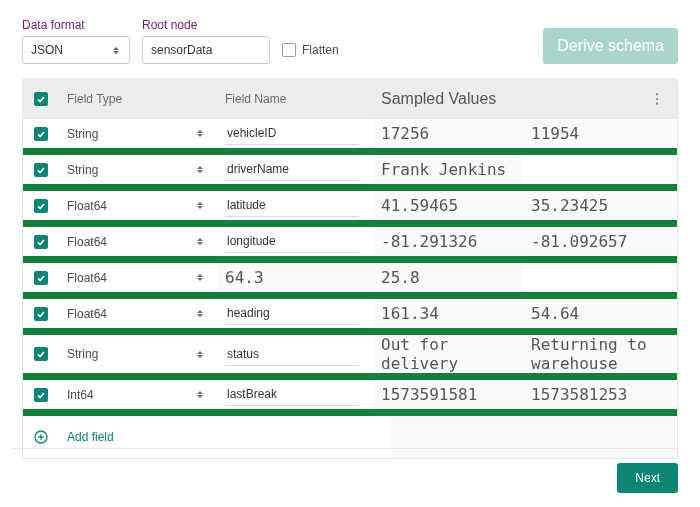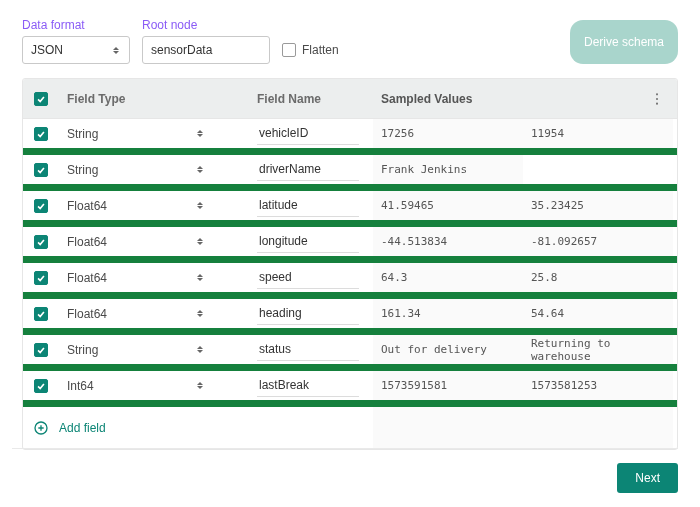--- a/index.html
+++ b/index.html
@@ -1,56 +1,56 @@
 <!DOCTYPE html>
 <html><head>
 <meta charset="utf-8">
 <style>
   * { box-sizing: border-box; }
   html, body { margin: 0; padding: 0; font-family: -apple-system, BlinkMacSystemFont, "Segoe UI", Arial, sans-serif; background: #fff; color: #4a4a4a; }
   .canvas { width: 700px; height: 507px; padding: 18px 22px 0 22px; position: relative; }
   .top-ctrls { display: flex; align-items: flex-end; gap: 12px; }
   .ctrl-group { display: flex; flex-direction: column; gap: 4px; }
-  .ctrl-label { font-size: 12px; color: #8b5cf6; }
+  .ctrl-label { font-size: 12px; color: #701a75; }
   .select, .text-input {
     height: 28px; border: 1px solid #c9c9c9; border-radius: 3px; background: #fff;
     font-size: 12px; color: #333; padding: 12px 8px;
   }
   .select { width: 108px; display: flex; align-items: center; justify-content: space-between; }
   .text-input { width: 128px; }
   .select-caret { width: 10px; display: inline-flex; flex-direction: column; align-items: center; gap: 1px; }
   .sel-tri { width:0;height:0;border-left:3px solid transparent;border-right:3px solid transparent; }
   .sel-up { border-bottom:3px solid #666; }
   .sel-down { border-top:3px solid #666; }
   .flatten { display: flex; align-items: center; gap: 6px; height: 28px; font-size: 12px; color: #4a4a4a; }
   .cbox { width: 14px; height: 14px; border: 1px solid #9a9a9a; border-radius: 2px; display: inline-flex; align-items: center; justify-content: center; background: #fff; }
   .cbox.checked { background: #0c8575; border-color: #0c8575; }
   .cbox.checked svg { display: block; }
   .cbox svg { display: none; width: 10px; height: 10px; }
-  .btn-derive { margin-left: auto; height: 44px; padding: 0 14px; background: #a9d5cc; color: #fff; border: none; border-radius: 13px; font-size: 12px; cursor: pointer; }
+  .btn-derive { margin-left: auto; height: 36px; padding: 0 14px; background: #a9d5cc; color: #fff; border: none; border-radius: 3px; font-size: 16px; cursor: pointer; }
   .table { margin-top: 14px; border: 1px solid #e6e6e6; border-radius: 3px; overflow: hidden; }
   .row { display: grid; grid-template-columns: 36px 158px 156px 150px 150px; align-items: center; min-height: 36px; font-size: 12px; }
-  .row.header { background: #eceeee; color: #6b6b6b; font-weight: 700; height: 40px; border-bottom: 1px solid #e6e6e6; }
+  .row.header { background: #eceeee; color: #6b6b6b; font-weight: 400; height: 40px; border-bottom: 1px solid #e6e6e6; }
   .row.body { border-bottom: 7px solid #15803d; }
   .cell { padding: 0 8px; display: flex; align-items: center; height: 100%; }
   .cell.check { justify-content: center; }
   .cell.type { justify-content: space-between; padding-right: 14px; }
-  .cell.name { padding-right: 14px; margin-left: 32px; }
-  .cell.sampled { background: #fafafa; color: #555; font-family: ui-monospace, Menlo, Consolas, monospace; font-size: 11px; }
-  .row.header .cell.sampled { background: #eceeee; font-family: inherit; font-size: 12px; }
+  .cell.name { padding-right: 14px; }
+  .cell.sampled { background: #fafafa; color: #555; font-family: ui-monospace, Menlo, Consolas, monospace; font-size: 16px; }
+  .row.header .cell.sampled { background: #eceeee; font-family: inherit; font-size: 16px; }
   .cell.sampled.last { position: relative; }
   .row.header .cell.sampled.last { justify-content: flex-end; }
   .field-name-input {
     width: 100%;
     border: none; border-bottom: 1px solid #dcdcdc; background: transparent;
     font-size: 12px; color: #333; padding: 4px 2px; outline: none;
   }
   .row.header .cbox { background: #0c8575; border-color: #0c8575; }
   .row.header .cbox svg { display: block; }
-  .add-row { display: grid; grid-template-columns: 36px 314px 300px; height: 42px; align-items: center; }
+  .add-row { display: grid; grid-template-columns: 36px 314px 300px; height: 42px; align-items: center; gap: 8px; }
   .add-row .plus-wrap { display: flex; align-items: center; justify-content: center; }
   .add-row .add-label { color: #0c8575; font-size: 12px; }
   .add-row .sampled-pad { background: #fafafa; height: 100%; }
   .plus-icon { width: 16px; height: 16px; color: #0c8575; }
   .dots-btn { width: 16px; height: 16px; color: #777; cursor: pointer; }
   .footer { position: absolute; left: 12px; right: 22px; bottom: 14px; display: flex; justify-content: flex-end; border-top: 1px solid #e9e9e9; padding-top: 14px; }
   .btn-next { background: #0c8575; color: #fff; border: none; border-radius: 3px; font-size: 12px; padding: 8px 18px; cursor: pointer; }
   .sort-caret { display:inline-flex; flex-direction:column; gap:1px; }
 </style>
 </head>
@@ -186,41 +186,38 @@
     <div class="cell type">
       <span>Float64</span>
       <span class="sort-caret">
         <span class="sel-tri sel-up"></span>
               <span class="sel-tri sel-down"></span>
       </span>
     </div>
     <div class="cell name">
       <input class="field-name-input" value="longitude" style="">
     </div>
-    <div class="cell sampled">-44.513834</div>
+    <div class="cell sampled">-81.291326</div>
     <div class="cell sampled last">-81.092657</div>
   </div>
 
   <div class="row body">
     <div class="cell check">
       <span class="cbox checked">
         <svg viewBox="0 0 24 24" fill="none" stroke="#fff" stroke-width="4">
                 <polyline points="5 13 10 18 19 7"></polyline>
               </svg>
       </span>
     </div>
     <div class="cell type">
       <span>Float64</span>
       <span class="sort-caret">
         <span class="sel-tri sel-up"></span>
               <span class="sel-tri sel-down"></span>
       </span>
-    </div>
-    <div class="cell name">
-      <input class="field-name-input" value="speed" style="">
     </div>
     <div class="cell sampled">64.3</div>
     <div class="cell sampled last">25.8</div>
   </div>
 
   <div class="row body">
     <div class="cell check">
       <span class="cbox checked">
         <svg viewBox="0 0 24 24" fill="none" stroke="#fff" stroke-width="4">
                 <polyline points="5 13 10 18 19 7"></polyline>

